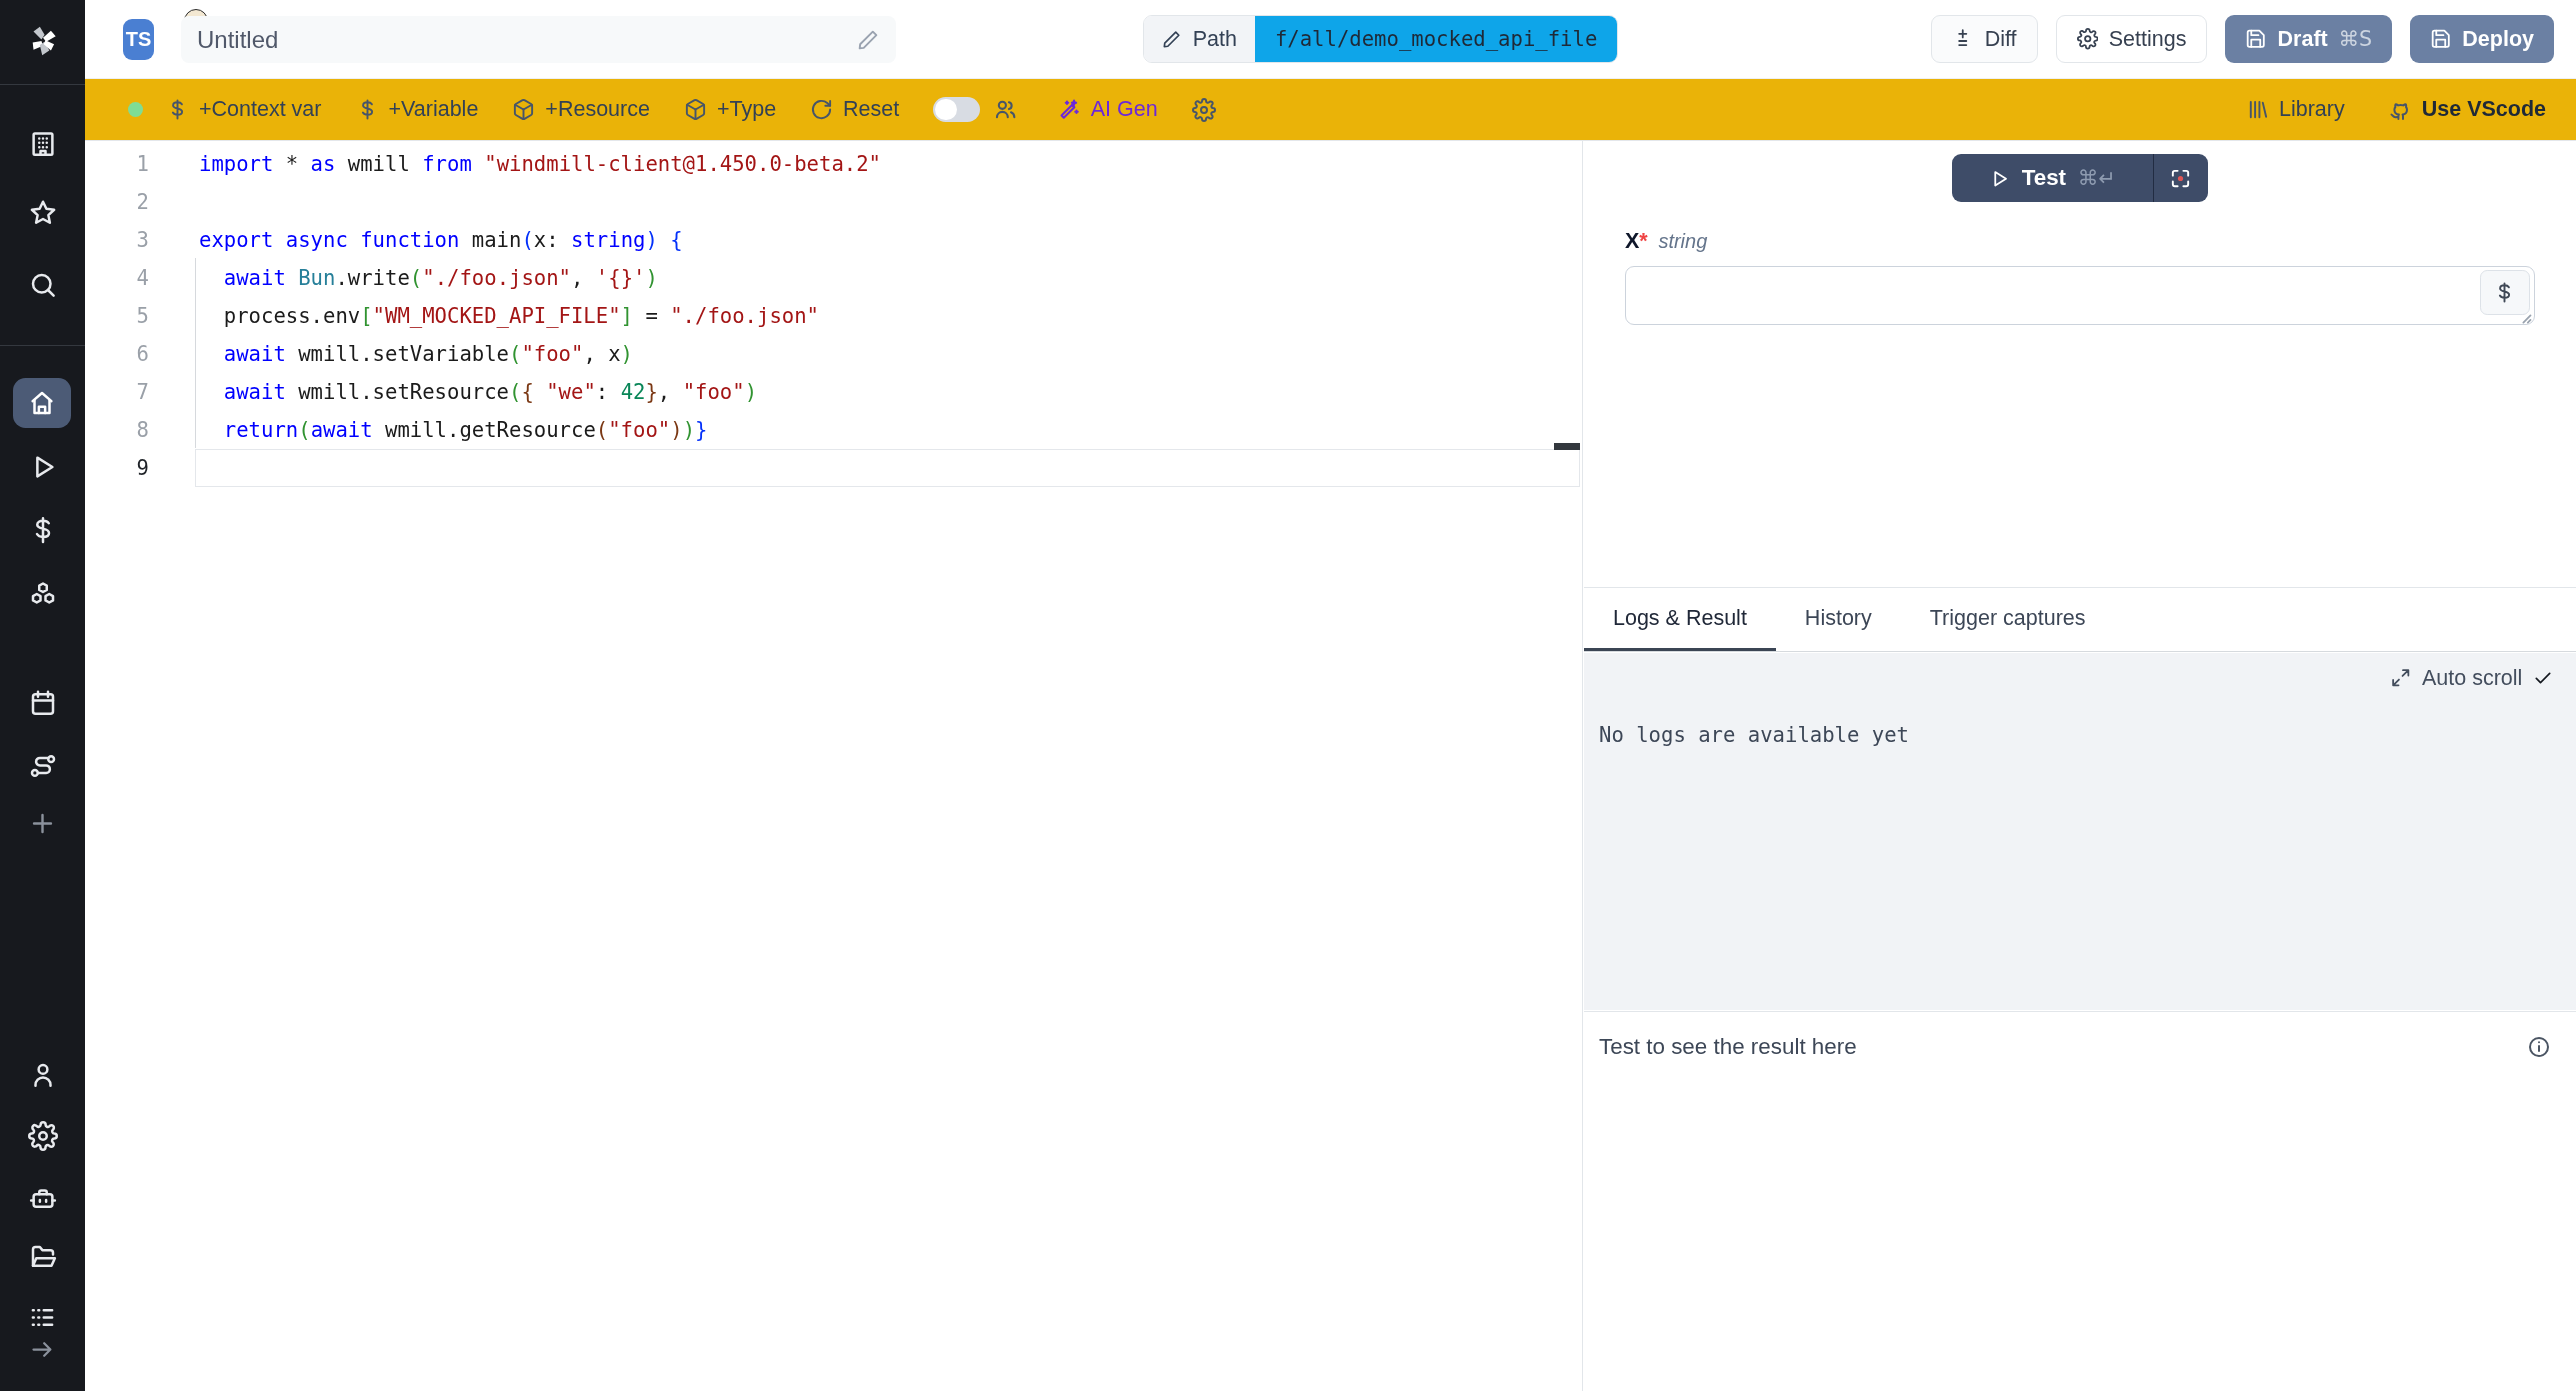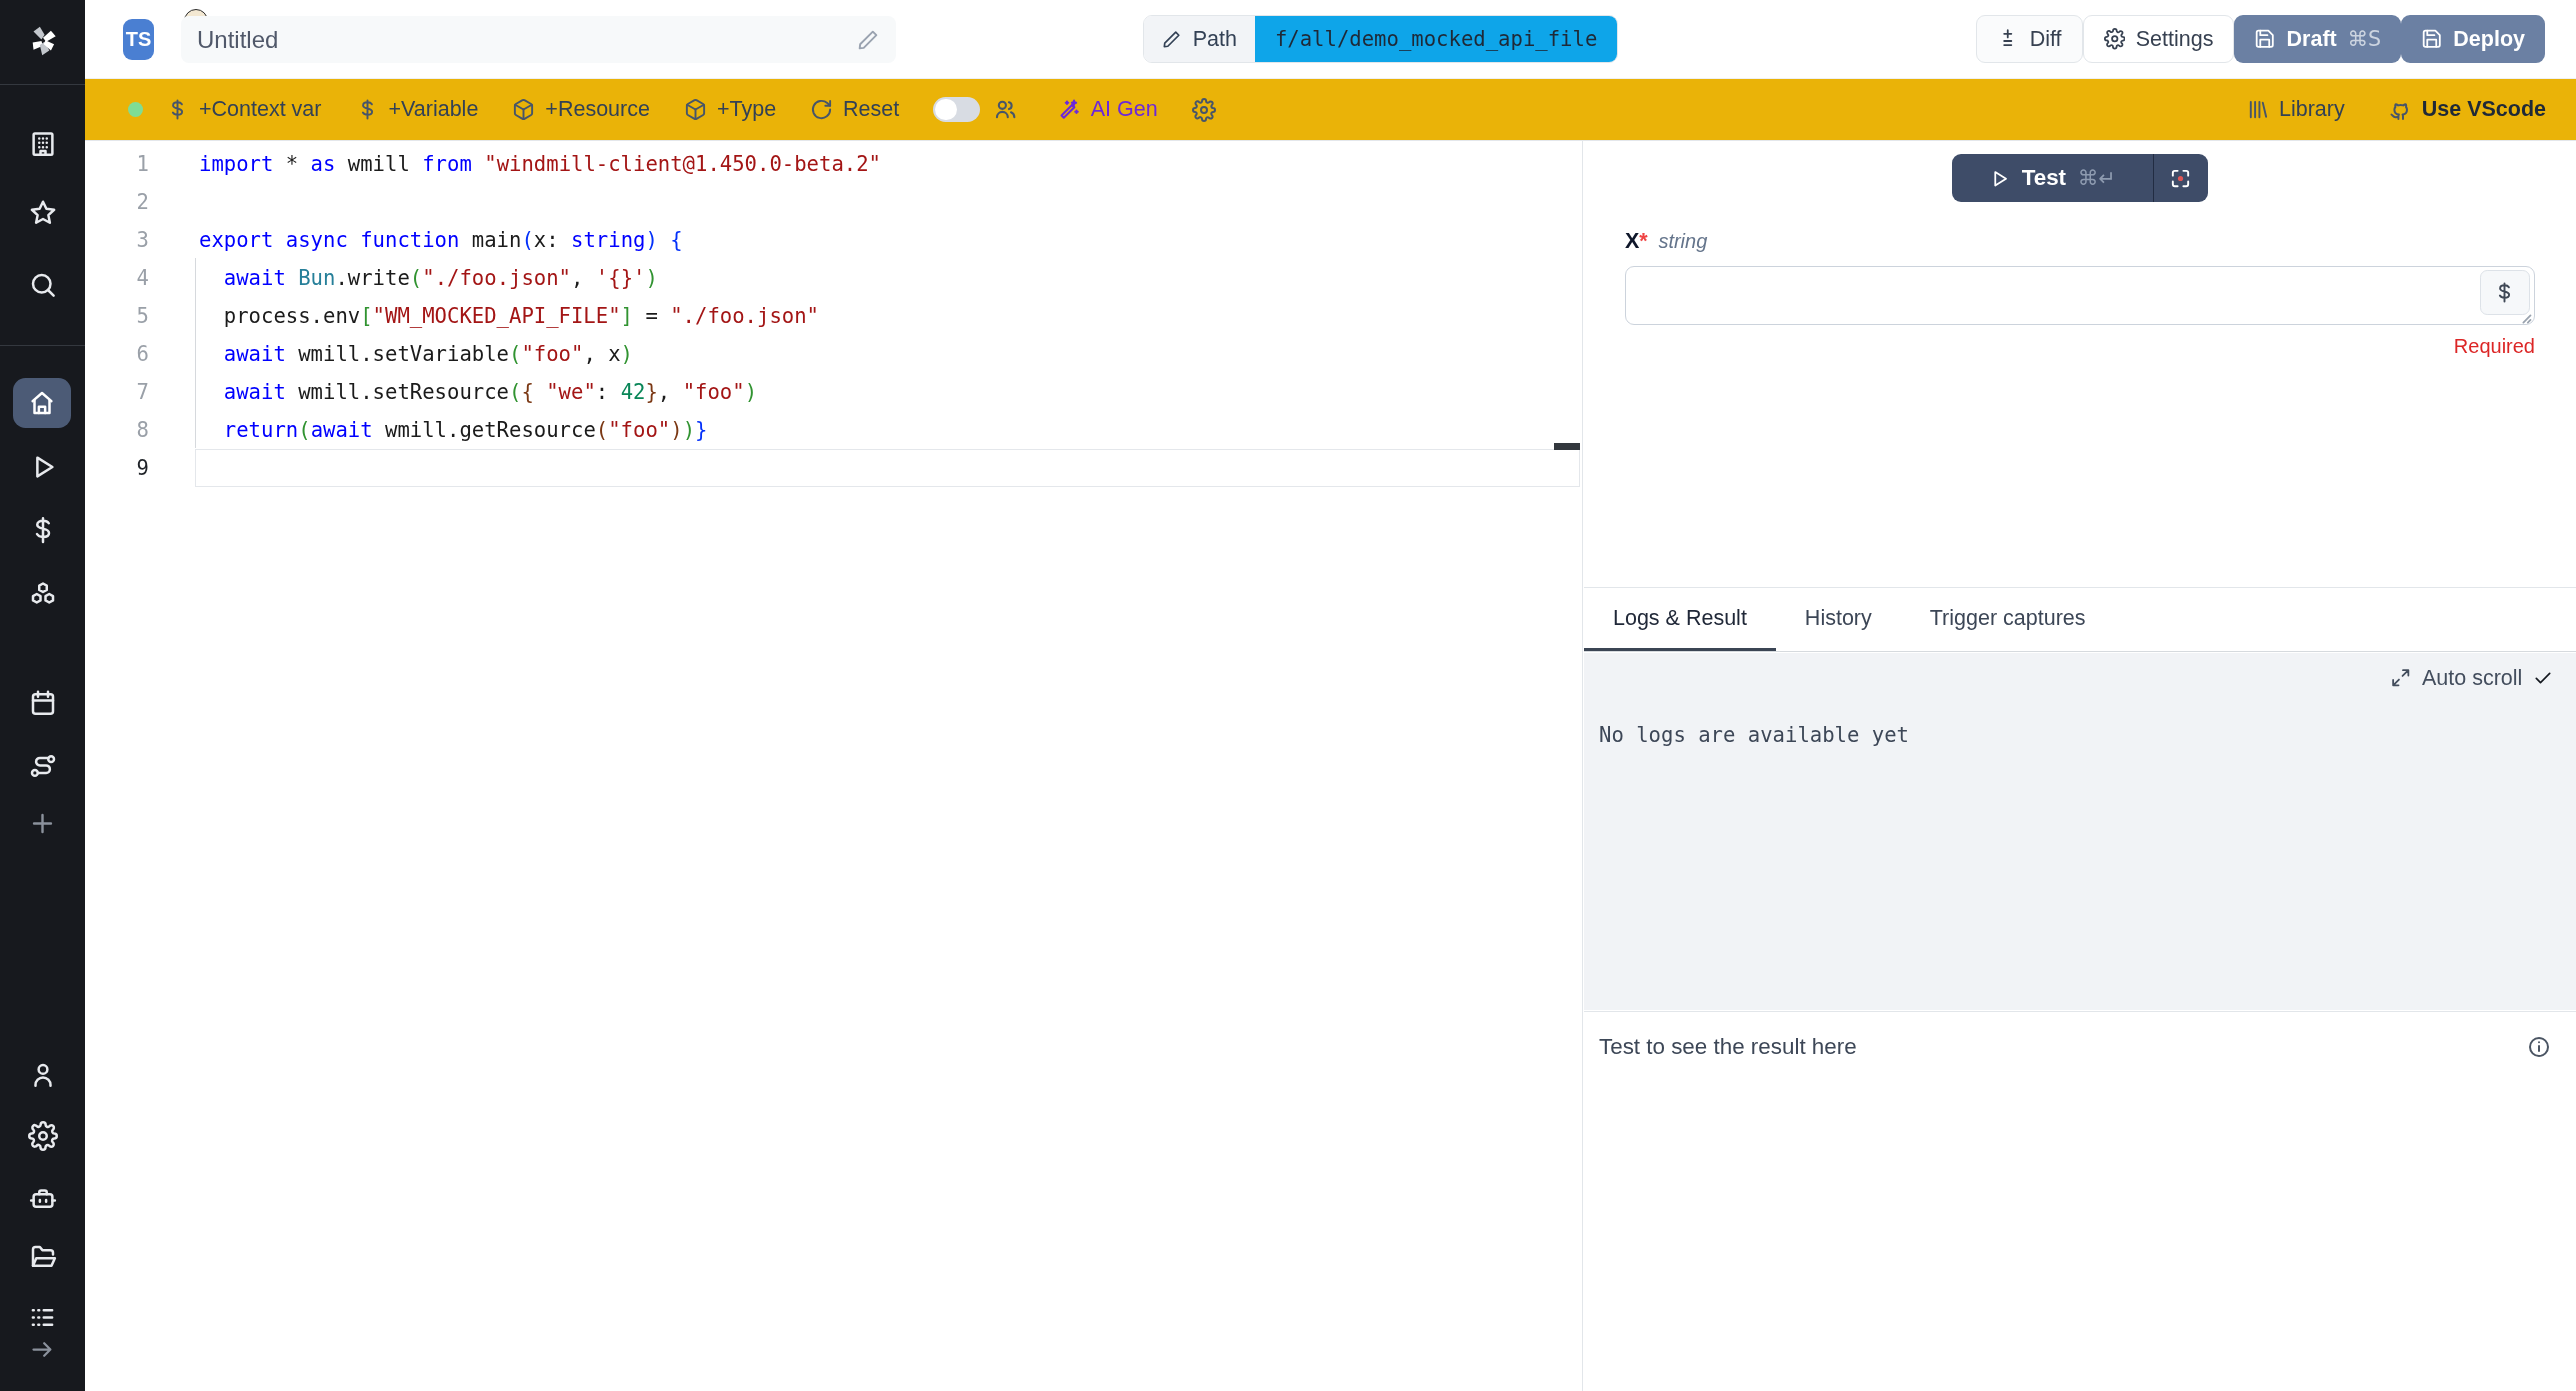--- a/index.html
+++ b/index.html
@@ -32,21 +32,21 @@
   #bun-badge{position:absolute;left:61px;top:-10px;width:24px;height:24px;border-radius:50%;background:#f3e8d2;border:1.8px solid #2b2b2b;box-shadow:0 0 0 2.7px #fff}
   #bun-badge i{position:absolute;width:2.7px;height:2.7px;border-radius:50%;background:#2b2b2b}
   #bun-badge .e1{left:5.4px;top:10.7px}#bun-badge .e2{left:13.4px;top:10.7px}
   #bun-badge .m{left:9px;top:14.3px;width:3.6px;height:1.8px;border-radius:0 0 2.7px 2.7px;background:#b0565e}
   #title-box{position:absolute;left:96px;top:16px;width:715px;height:47px;background:#f7f9fa;border-radius:8px;display:flex;align-items:center;padding:0 16px}
   #title-text{font-size:24px;font-weight:500;color:#51596a;flex:1}
   #title-pencil{color:#9aa3b0}
   #path-group{position:absolute;left:1058px;top:15px;height:48px;display:flex;align-items:stretch;border:0.9px solid var(--border);border-radius:9px;overflow:hidden;cursor:pointer}
   #path-left{display:flex;align-items:center;gap:10.7px;background:#f2f4f7;padding:0 18px;font-size:21.5px;color:#334155}
   #path-right{display:flex;align-items:center;background:#0ea5e9;padding:0 20px;font-size:20.6px;color:#1f2937}
-  #topbar-actions{position:absolute;right:31px;top:15px;height:52px;display:flex;}
+  #topbar-actions{position:absolute;right:22px;top:15px;height:52px;display:flex;gap:18px}
   .tb-btn{display:flex;align-items:center;gap:10.7px;height:48px;padding:0 20px;border-radius:9px;font-size:21.5px;cursor:pointer}
   .tb-btn.light{background:#fafbfc;border:0.9px solid var(--border);color:#374151}
   .tb-btn.slate{background:var(--slate-btn);color:#fff;font-weight:600}
   .kbd{font-family:"DejaVu Sans",sans-serif;color:#ccd4e0;font-weight:400;font-size:20.6px}
 
   
   #toolbar{position:absolute;left:85px;top:79px;width:2491px;height:62px;background:#eab308;border-bottom:0.9px solid #e4e7eb;display:flex;align-items:center;padding:0 30px 0 43px}
   .dot{width:15px;height:15px;border-radius:50%;background:var(--green-dot);margin-right:23px}
   .tool-item{display:flex;align-items:center;gap:10px;font-size:21.5px;color:#334155;margin-right:34px;cursor:pointer;white-space:nowrap}
   .tool-item .glyph{color:#475569}
@@ -430,21 +430,20 @@
         <svg class="ic" width="23" height="23" viewBox="0 0 24 24">
             <path d="M12 2.5v19M16.6 6.6c-.8-1.4-2.5-2.1-4.6-2.1-2.5 0-4.6 1.2-4.6 3.2 0 4.2 9.4 2.2 9.4 6.6 0 2-2 3.2-4.8 3.2-2.2 0-4-.9-4.8-2.3"></path>
           </svg>
       </div>
       <div id="resize-handle">
         <svg class="ic" width="14.3" height="14.3" viewBox="0 0 16 16" stroke-width="1.5">
             <path d="M14 6L6 14M14 11l-3 3"></path>
           </svg>
       </div>
     </div>
-    <div id="required-msg">Required</div>
   </div>
 
   <div id="panel-div"></div>
   <div id="tabs">
       <div class="tab active">Logs &amp; Result</div>
       <div class="tab">History</div>
       <div class="tab">Trigger captures</div>
     </div>
 
   <div id="logbox">

